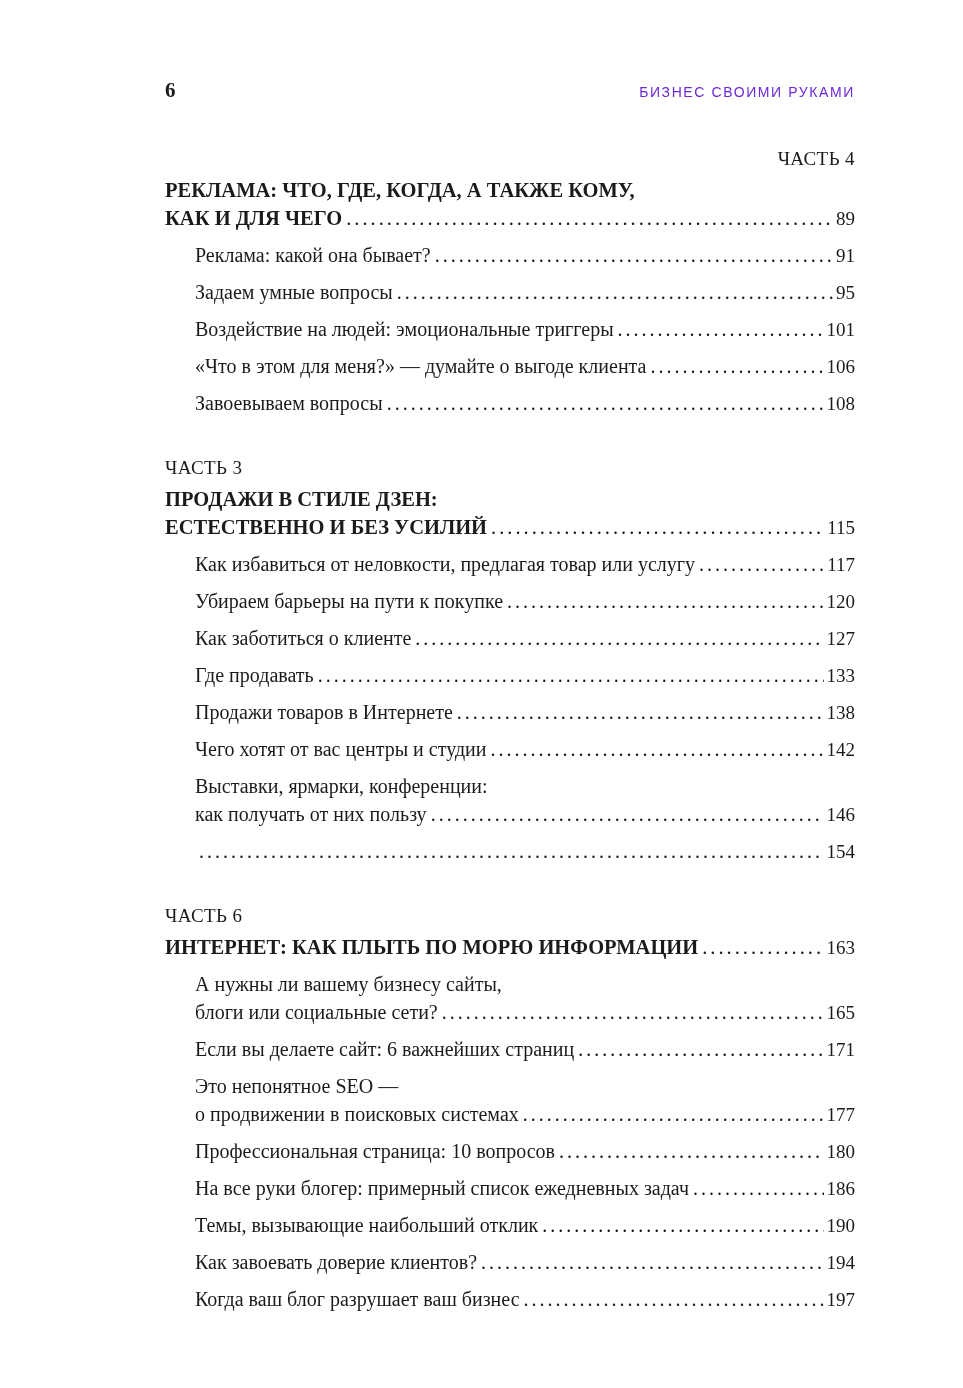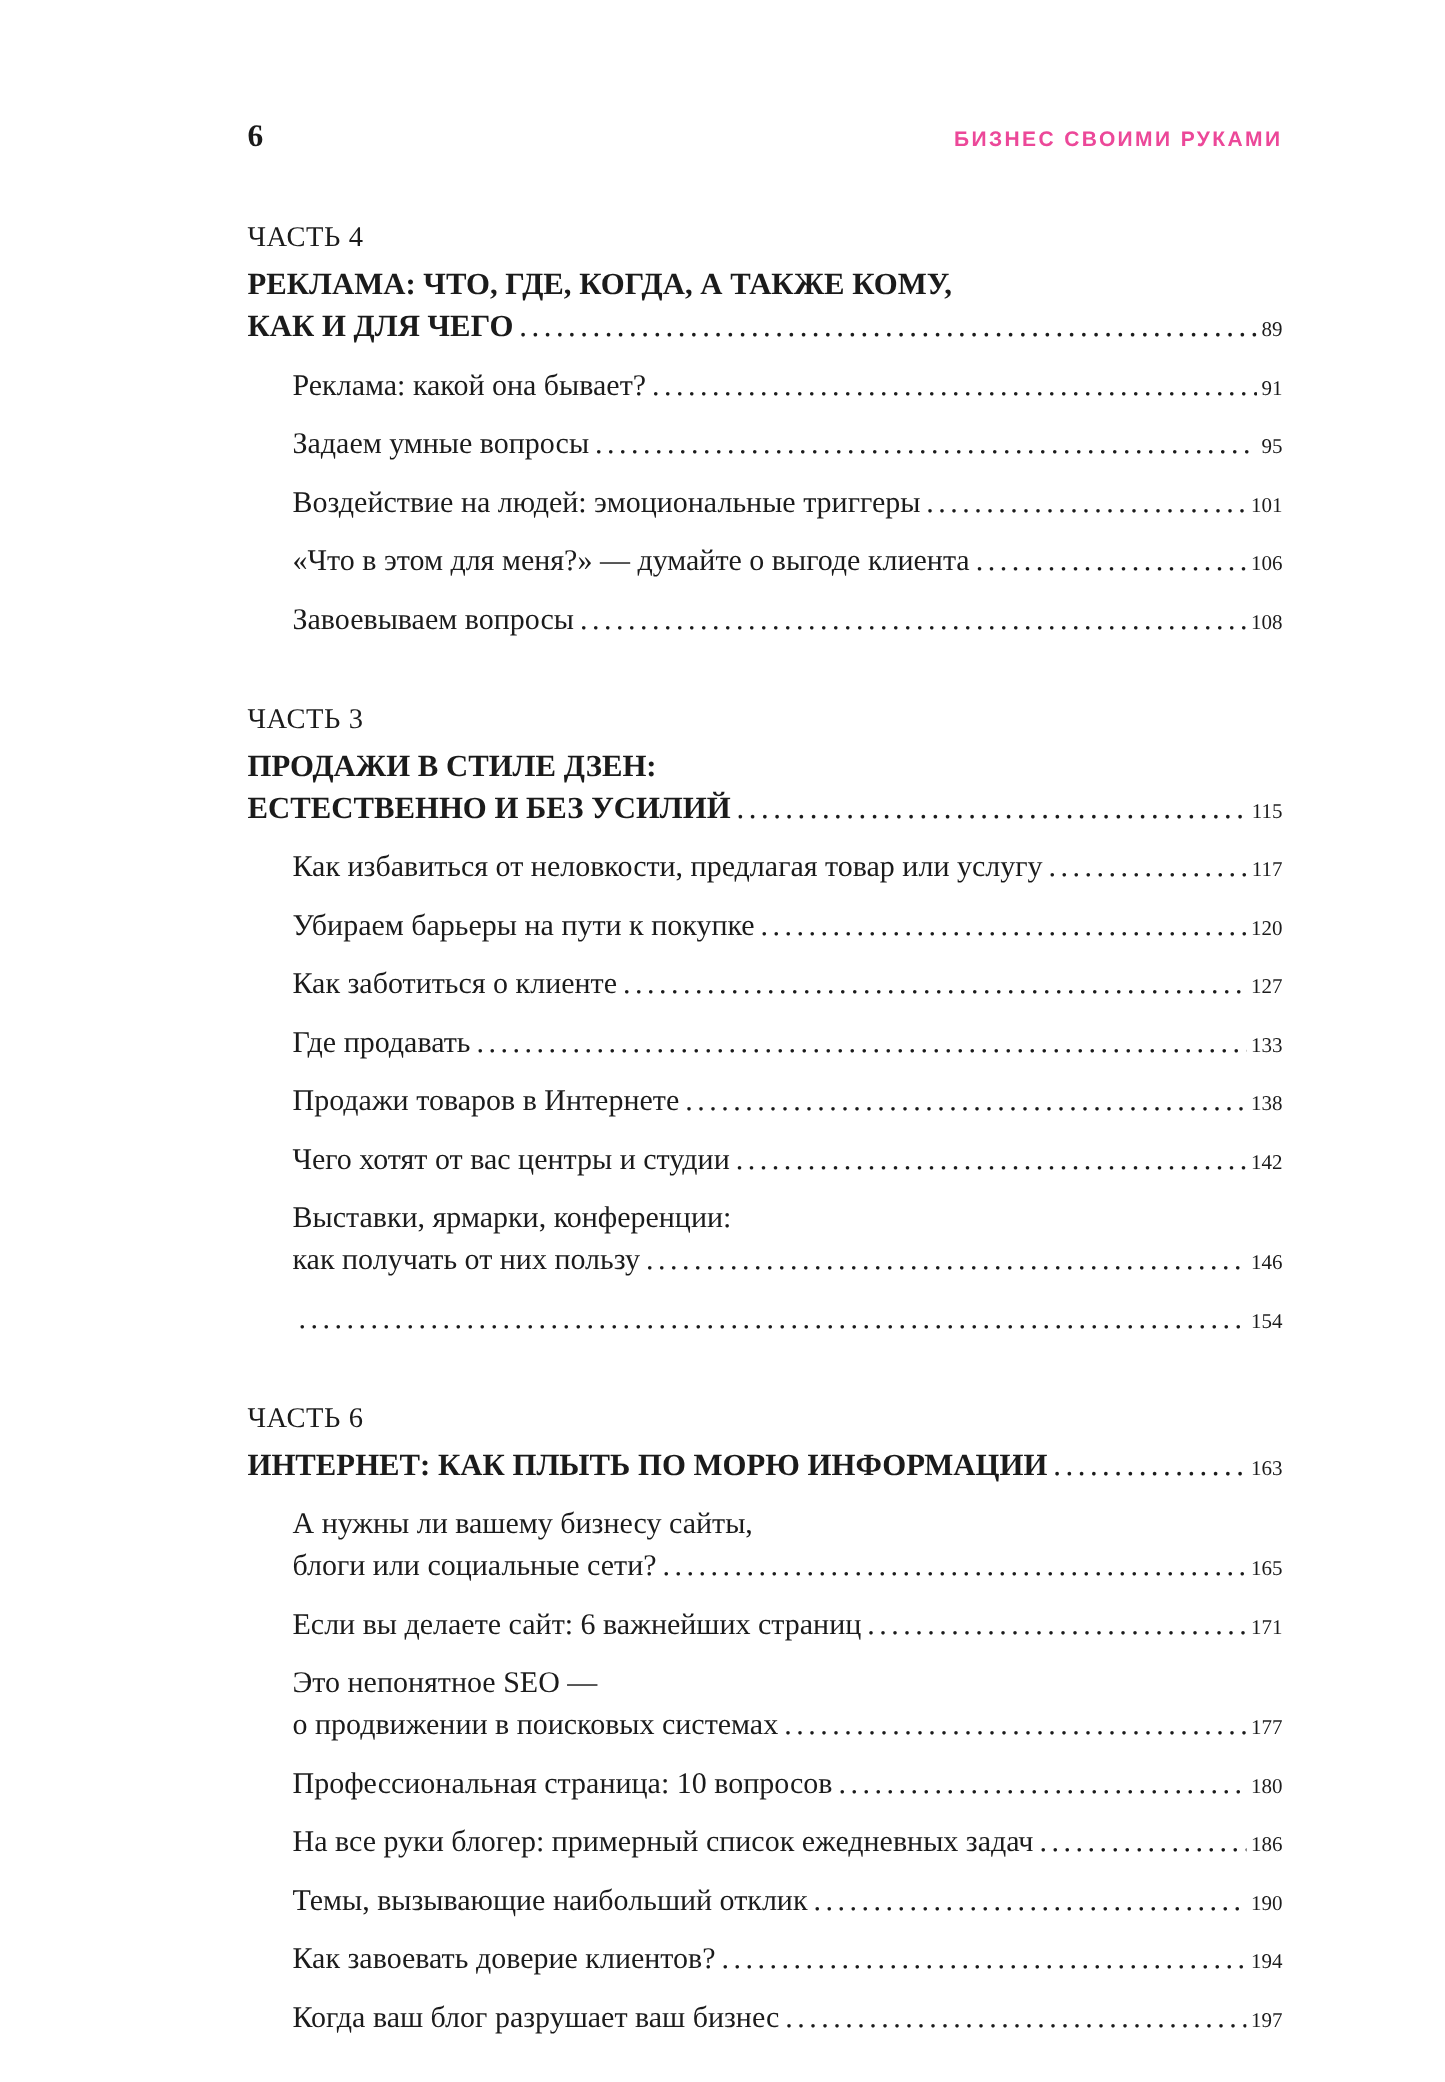--- a/index.html
+++ b/index.html
@@ -19,34 +19,34 @@
     justify-content: space-between;
     align-items: baseline;
   }
   .page-number {
     font-weight: 700;
     font-size: 21px;
   }
   .running-title {
     font-family: "Liberation Sans", "DejaVu Sans", sans-serif;
     font-size: 14px;
-    font-weight: 700;
-    color: #ec4899;
+    font-weight: 400;
+    color: #6d28d9;
     letter-spacing: 1.6px;
   }
 
   .toc { margin-top: 42px; }
 
   .part-label {
     font-size: 19px;
     letter-spacing: 0.4px;
     margin-top: 36px;
     line-height: 28px;
   }
-  .toc-section:first-child .part-label { margin-top: 0; }
+  .toc-section:first-child .part-label { margin-top: 0; text-align: right; }
 
   .section-title {
     font-weight: 700;
     font-size: 20.5px;
     margin-top: 3px;
   }
   .title-line { line-height: 28px; }
 
   .toc-row {
     display: flex;
@@ -61,21 +61,21 @@
     margin: 0 3px 0 4px;
     letter-spacing: 3px;
     font-weight: 400;
   }
   .dots::after {
     content: ".........................................................................................................................................................................................";
   }
   .page-ref {
     flex: 0 0 auto;
     font-weight: 400;
-    font-size: 14px;
+    font-size: 19px;
   }
 
   .toc-entry {
     margin-left: 30px;
     margin-top: 8px;
     font-size: 20px;
   }
   .entry-line { line-height: 28px; }
 </style>
 </head>

